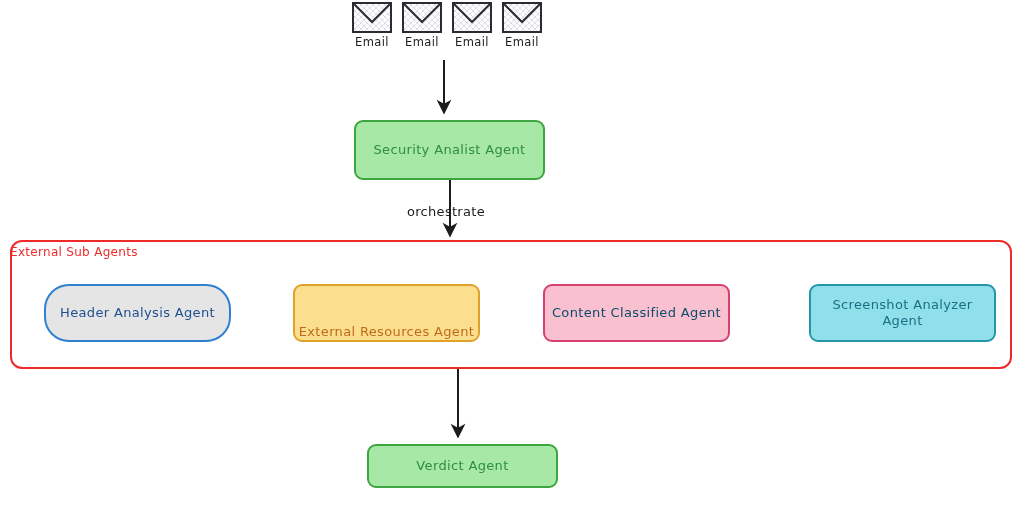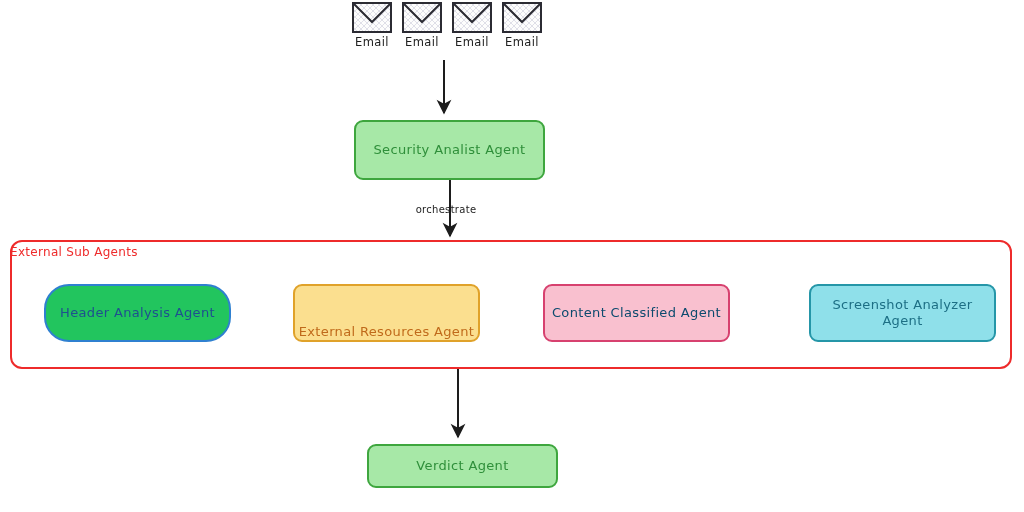--- a/index.html
+++ b/index.html
@@ -79,21 +79,21 @@
   #node-verdict {
     left: 367px; top: 444px;
     width: 191px; height: 44px;
     background: #a7e8a7;
     border-color: #3ea63e;
     color: #2f8f3a;
   }
   #node-header-analysis {
     left: 44px; top: 284px;
     width: 187px; height: 58px;
-    background: #22c55e;
+    background: #e5e5e5;
     border-color: #2f80d0;
     color: #1f4f8f;
     border-radius: 25px;
   }
   #node-external-resources {
     left: 293px; top: 284px;
     width: 187px; height: 58px;
     background: #fbdf8f;
     border-color: #e0a22a;
     color: #c06a1b;
@@ -130,21 +130,21 @@
     left: 10px; top: 245px;
     font-size: 12px;
     color: #ee2b2b;
     letter-spacing: .3px;
     white-space: nowrap;
   }
 
   
   .edge-label {
     position: absolute;
-    font-size: 10px;
+    font-size: 13px;
     color: #1d1d1d;
     text-align: center;
     line-height: 1.25;
     white-space: pre-line;
     letter-spacing: .3px;
   }
   #edge-label-orchestrate {
     left: 358px; top: 204px;
     width: 176px;
   }

